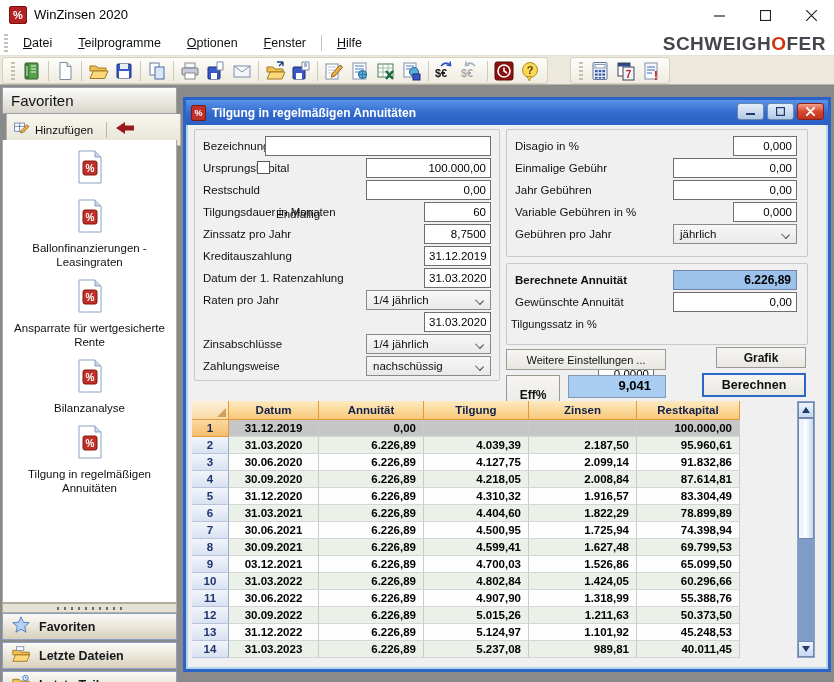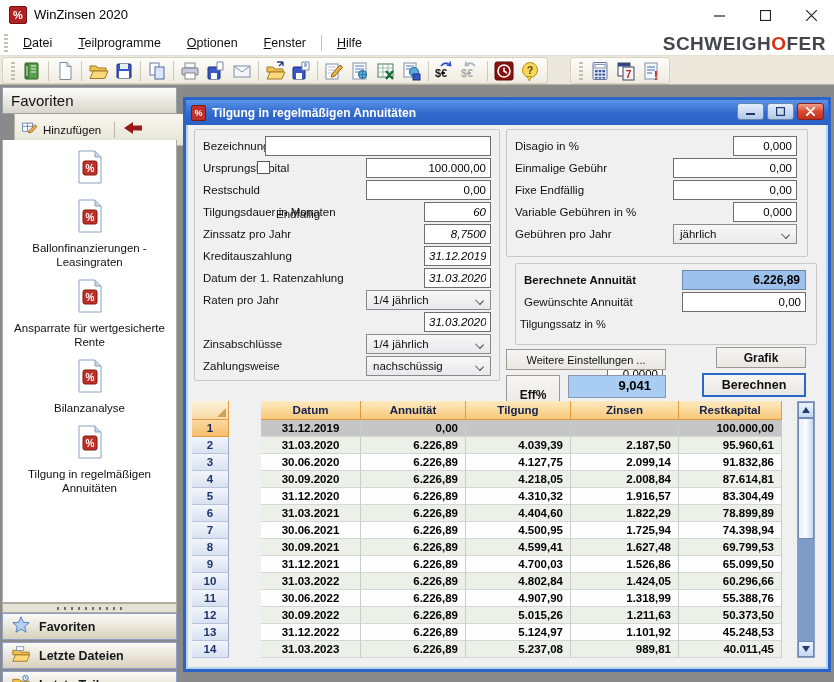--- a/index.html
+++ b/index.html
@@ -34,21 +34,21 @@
   #tb-main { left:2px; }
   #tb-side { left:570px; }
   .tb-btn { width:26px; height:24px; display:flex; align-items:center; justify-content:center; border-radius:2px; }
   .tb-sep { width:1px; height:20px; background:#cfc9b9; margin:0 3px; }
 
   
   #sidebar { position:absolute; left:2px; top:87px; width:175px; height:589px; }
   #sb-header { position:absolute; left:0; top:0; width:175px; height:27px;
     background:linear-gradient(#fcfcfb,#d9d5cb); border:1px solid #9aa0a8;
     font-size:15px; color:#111; line-height:25px; padding-left:8px; }
-  #sb-addbar { position:absolute; left:12px; top:27px; width:175px; height:32px;
+  #sb-addbar { position:absolute; left:4px; top:27px; width:175px; height:32px;
     background:linear-gradient(#f8f6ef,#e7e3d6); border:1px solid #b8b4a8; border-top:none;
     display:flex; align-items:center; padding-left:6px; }
   #sb-addbar .lbl { font-size:11.5px; color:#101010; margin:0 6px 0 4px; }
   #sb-list { position:absolute; left:0; top:53px; width:175px; height:463px; background:#fff;
     border:1px solid #b0aca0; border-top:none; display:flex; flex-direction:column; align-items:center; }
   .fav-item { display:flex; flex-direction:column; align-items:center; margin-top:9px; cursor:default; }
   .fav-label { width:168px; text-align:center; font-size:11.5px; color:#101010; line-height:1.22; margin-top:3px; }
   #sb-splitter { position:absolute; left:0; top:516px; width:175px; height:10px; background:#e5e1d5;
     border:1px solid #b0aca0; display:flex; align-items:center; justify-content:center; }
   #sb-splitter .dots { width:66px; height:3px;
@@ -71,30 +71,30 @@
   .dc { width:27px; height:17px; border-radius:3px; display:flex; align-items:center; justify-content:center;
     background:linear-gradient(#e6eefa,#b2c8e6); border:1px solid #6888b0; }
   .dc.close { background:linear-gradient(#f4a088,#d84830 50%,#c03020); border-color:#8c2014; }
 
   #dlg-client { position:absolute; left:0; top:25px; width:642px; height:544px; background:#f0f0f0;
     border-left:2px solid #b4d6ec; border-right:2px solid #b4d6ec; border-bottom:2px solid #b4d6ec; }
 
   .grpbox { position:absolute; border:1px solid #c9c9c9; border-radius:2px; background:transparent; }
   #grp-left  { left:6px;  top:4px;   width:306px; height:252px; }
   #grp-right1{ left:318px; top:4px;  width:302px; height:128px; }
-  #grp-right2{ left:318px; top:138px; width:302px; height:82px;margin-left:9px; }
+  #grp-right2{ left:318px; top:138px; width:302px; height:82px; }
 
   .form-row { position:absolute; left:0; width:100%; height:20px; }
   .f-label { position:absolute; left:8px; top:0; font-size:11.5px; color:#101010; line-height:20px; white-space:nowrap; }
   .fld { position:absolute; top:0; height:20px; border:1px solid #6e6e6e; background:#fff;
     font-size:11.5px; font-family:"Liberation Sans",sans-serif; text-align:right; padding:0 4px; color:#000; }
   .fld.left-align { text-align:left; }
   .f-wide { right:8px; width:226px; }
   .f-med  { right:8px; width:125px; }
-  .f-sm   { right:8px; width:67px;font-style:italic; }
+  .f-sm   { right:8px; width:67px; }
   .f-rsm  { right:10px; width:64px; }
   .f-rmed { right:10px; width:124px; }
   .dd { position:absolute; top:0; height:20px; background:linear-gradient(#f7f7f7,#e9e9eb);
     border:1px solid #8a8a8a; display:flex; align-items:center; padding-left:6px; cursor:default; }
   .dd .dd-text { font-size:11.5px; color:#101010; }
   .dd .chev { position:absolute; right:7px; top:6px; width:7px; height:7px;
     border-right:1.6px solid #444; border-bottom:1.6px solid #444; transform:rotate(45deg) scale(1,0.8); }
   .chk { position:absolute; left:62px; top:3px; width:13px; height:13px; background:#fff; border:1px solid #555; }
   .chk-label { position:absolute; left:81px; top:0; font-size:11.5px; line-height:20px; color:#101010;margin-top:46px; }
 
@@ -114,21 +114,21 @@
     border:2px solid #2a68c8; }
 
   
   #grid { position:absolute; left:4px; top:276px; width:563px; }
   .trow { display:flex; height:17px; }
   .thead { height:19px; }
   .tc { flex:none; overflow:hidden; white-space:nowrap; font-size:11.5px; font-weight:bold;
     border-right:1px solid #c9cdc9; border-bottom:1px solid #d4d8d4; line-height:16px; color:#000; }
   .thead .tc { background:linear-gradient(#fdeac0,#f8c878); border-right:1px solid #e09a40;
     border-bottom:1px solid #e09a40; color:#12204c; text-align:center; line-height:18px; }
-  .c0{width:37px;} .c1{width:100px;margin-left:32px;} .c2{width:105px;} .c3{width:105px;} .c4{width:108px;} .c5{width:103px;}
+  .c0{width:37px;} .c1{width:90px;} .c2{width:105px;} .c3{width:105px;} .c4{width:108px;} .c5{width:103px;}
   .corner { position:relative; background:linear-gradient(#fdf2dc,#f9d9a4) !important; }
   .corner .tri { position:absolute; right:2px; bottom:2px; width:0; height:0;
     border-left:9px solid transparent; border-bottom:9px solid #cfa25c; }
   .numc { background:linear-gradient(#f2f5fb,#d9e2f1); color:#1c356e; text-align:center;
     border-right:1px solid #9cacc8; border-bottom:1px solid #b8c4dc; }
   .sel .numc { background:linear-gradient(#fbd9a2,#f5bd6e); color:#1c2a58;
     border-right:1px solid #e09a40; border-bottom:1px solid #e09a40; }
   .sel .dc-cell { background:#c6c6c6; }
   .row-green .dc-cell { background:#ebf1e9; }
   .row-white .dc-cell { background:#fdfefd; }
@@ -538,21 +538,21 @@
     <div class="grpbox" id="grp-right1">
         <div class="form-row" style="top: 6px;">
           <span class="f-label">Disagio in %</span>
           <input class="fld f-rsm" value="0,000" style="">
         </div>
         <div class="form-row" style="top: 28px;">
           <span class="f-label">Einmalige Gebühr</span>
           <input class="fld f-rmed" value="0,00" style="">
         </div>
         <div class="form-row" style="top: 50px;">
-          <span class="f-label">Fixe Endfällig</span>
+          <span class="f-label">Jahr Gebühren</span>
           <input class="fld f-rmed" value="0,00" style="">
         </div>
         <div class="form-row" style="top: 72px;">
           <span class="f-label">Variable Gebühren in %</span>
           <input class="fld f-rsm" value="0,000" style="">
         </div>
         <div class="form-row" style="top: 94px;">
           <span class="f-label">Gebühren pro Jahr</span>
           <div class="dd f-rmed">
             <span class="dd-text">jährlich</span>
@@ -653,21 +653,21 @@
         <div class="trow row-green">
           <div class="tc c0 numc">8</div>
           <div class="tc c1 dc-cell ctr">30.09.2021</div>
           <div class="tc c2 dc-cell num">6.226,89</div>
           <div class="tc c3 dc-cell num">4.599,41</div>
           <div class="tc c4 dc-cell num">1.627,48</div>
           <div class="tc c5 dc-cell num">69.799,53</div>
         </div>
         <div class="trow row-white">
           <div class="tc c0 numc">9</div>
-          <div class="tc c1 dc-cell ctr">31.12.2021</div>
+          <div class="tc c1 dc-cell ctr">03.12.2021</div>
           <div class="tc c2 dc-cell num">6.226,89</div>
           <div class="tc c3 dc-cell num">4.700,03</div>
           <div class="tc c4 dc-cell num">1.526,86</div>
           <div class="tc c5 dc-cell num">65.099,50</div>
         </div>
         <div class="trow row-green">
           <div class="tc c0 numc">10</div>
           <div class="tc c1 dc-cell ctr">31.03.2022</div>
           <div class="tc c2 dc-cell num">6.226,89</div>
           <div class="tc c3 dc-cell num">4.802,84</div>

